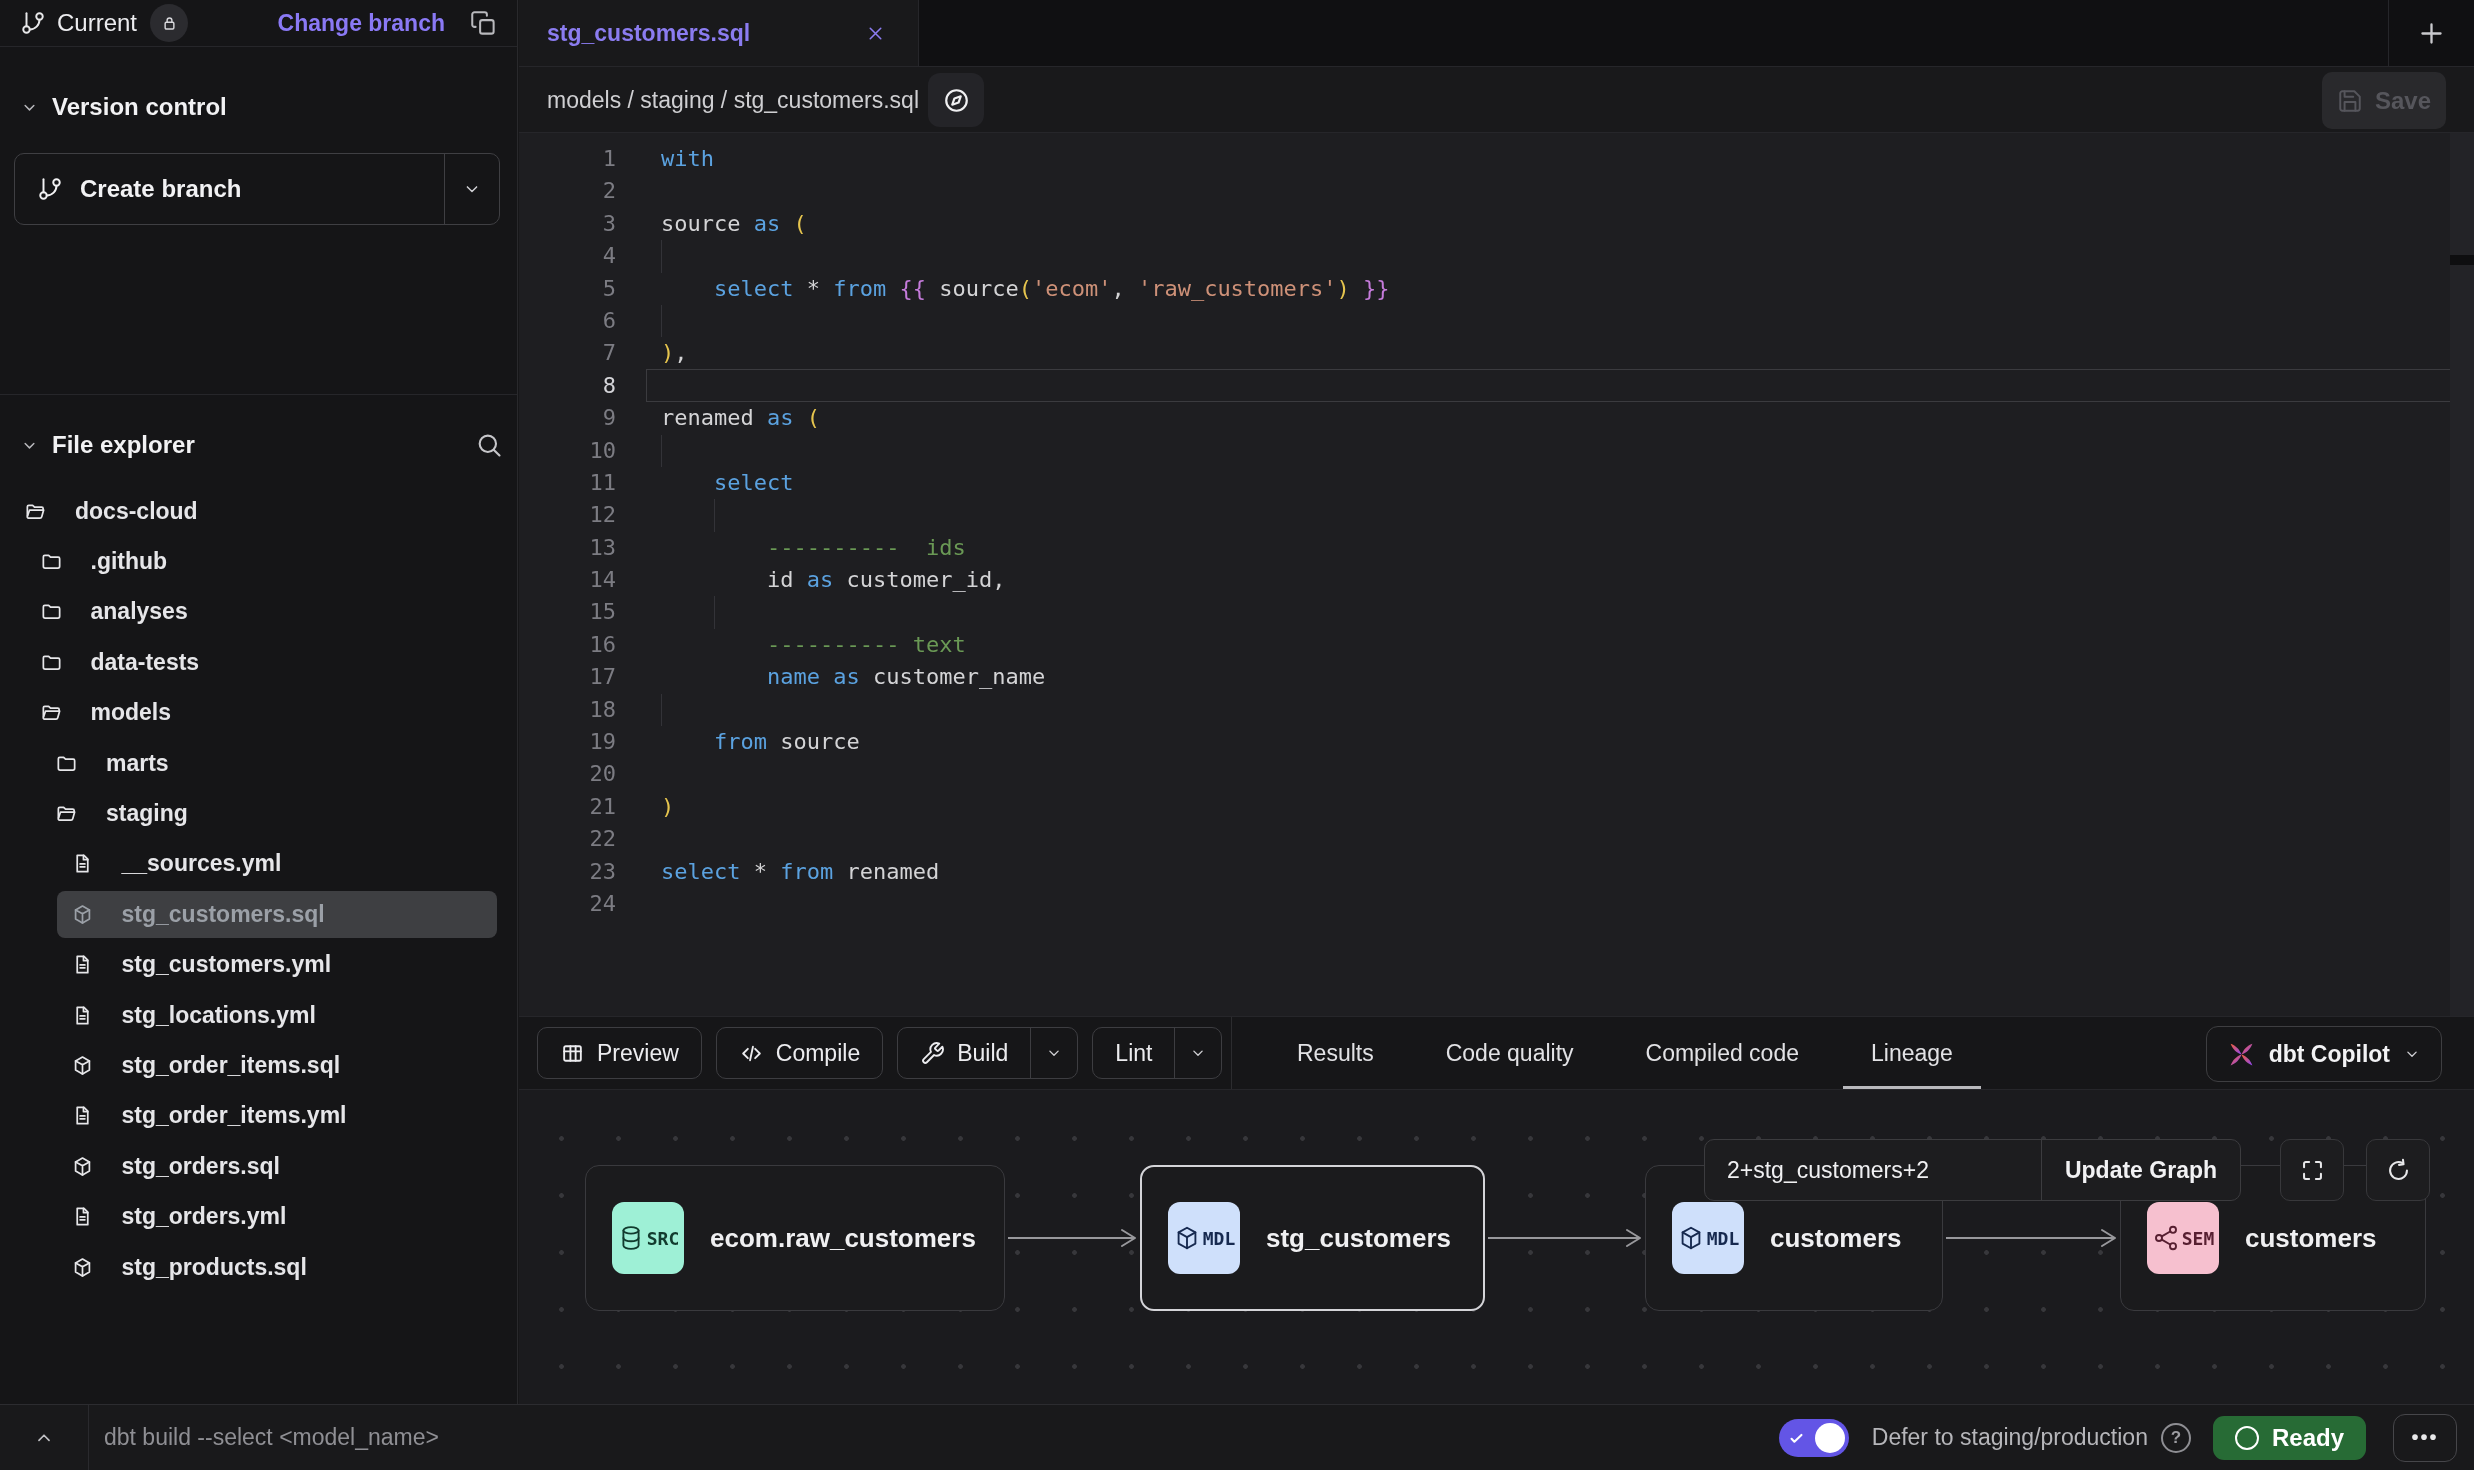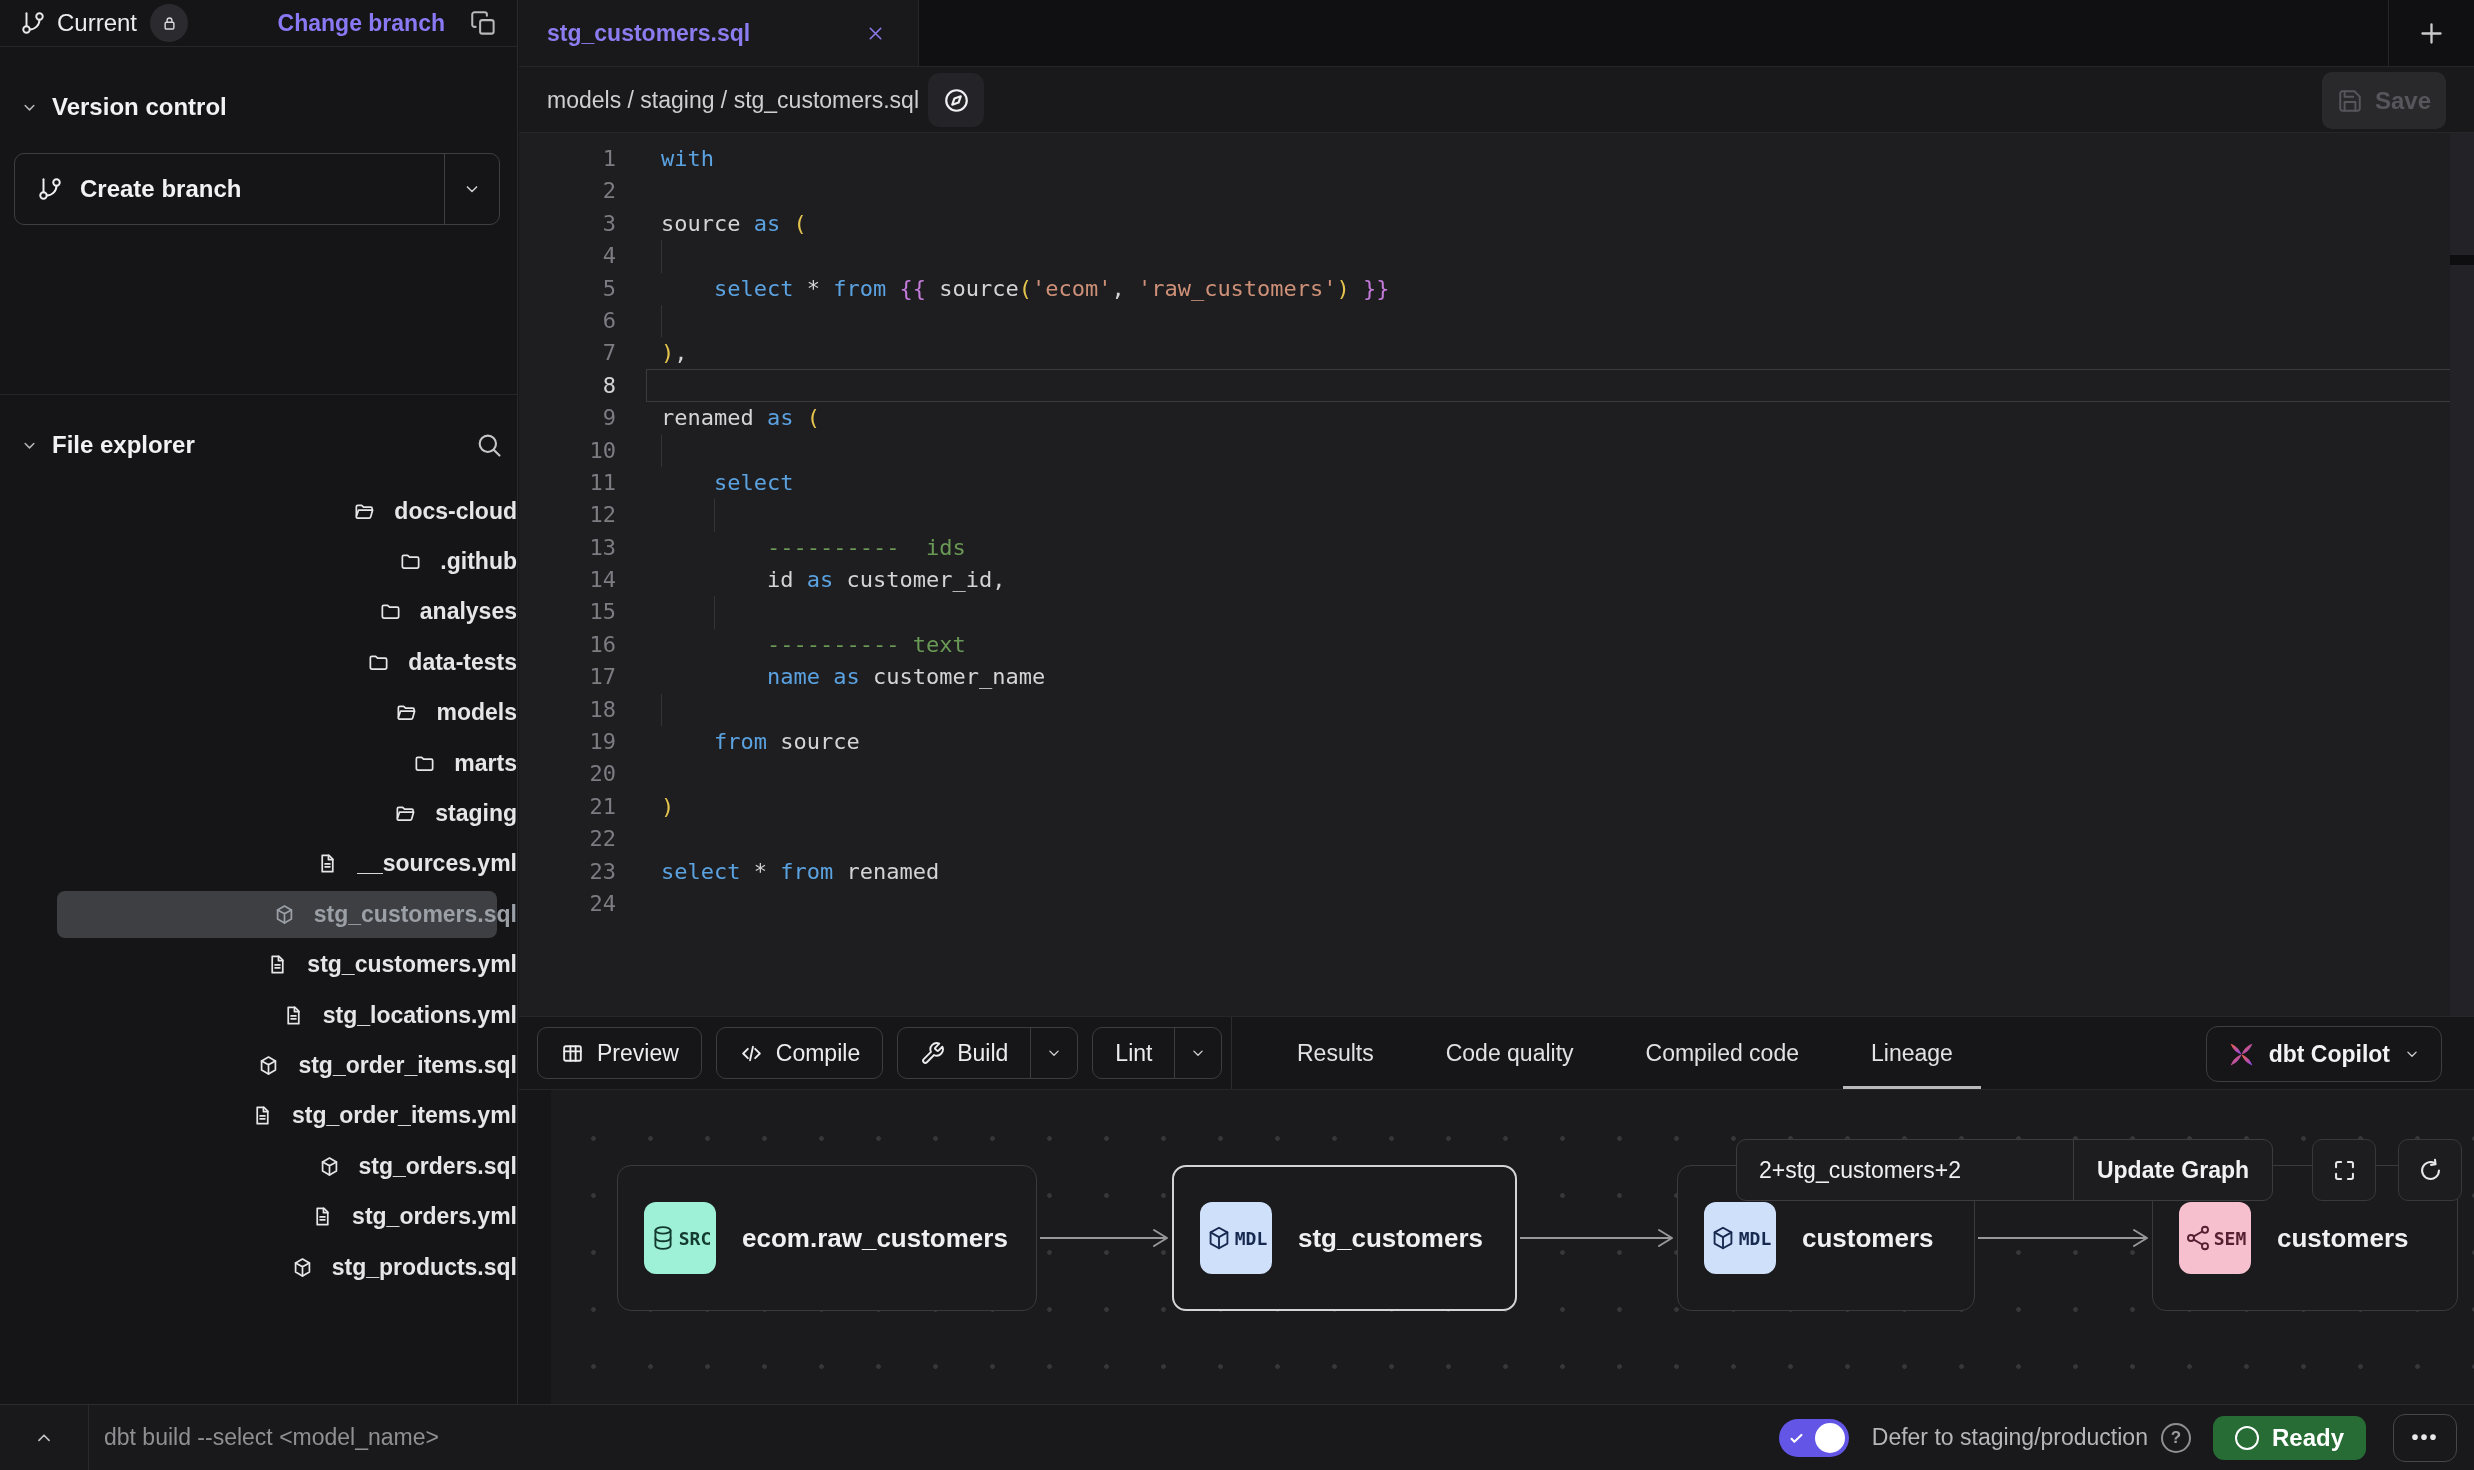--- a/index.html
+++ b/index.html
@@ -28,22 +28,22 @@
                  border-radius:10px;box-sizing:border-box;display:flex;align-items:center;cursor:pointer;}
   .create-branch .cb-main{flex:1;display:flex;align-items:center;padding-left:22px;gap:17px;
                           font-size:24px;font-weight:600;color:#f2f2f4;}
   .cb-main .icon{font-size:26px;}
   .create-branch .cb-chev{width:54px;align-self:stretch;border-left:1px solid #3f3f43;display:flex;
                           align-items:center;justify-content:center;font-size:20px;color:#cfcfd3;}
   .side-divider{position:absolute;left:0;right:0;top:394px;height:1px;background:#26262a;}
   .fe-header{top:422px;height:46px;}
   .fe-header .search-ic{position:absolute;right:14px;font-size:28px;color:#c6c6ca;}
   .file-tree{position:absolute;left:0;right:0;top:486px;bottom:0;overflow:hidden;}
-  .tree-row{position:relative;height:50.4px;display:flex;align-items:center;gap:18px;
-            box-sizing:border-box;cursor:pointer;justify-content:flex-end;}
+  .tree-row{position:relative;height:50.4px;display:flex;align-items:center;gap:28px;
+            box-sizing:border-box;cursor:pointer;}
   .tree-row .icon{font-size:23px;color:#e6e6e9;position:relative;z-index:1;}
   .tree-label{font-size:23px;font-weight:600;color:#e6e6e9;position:relative;z-index:1;}
   .tree-hl{position:absolute;left:57px;right:20px;top:2px;bottom:2px;background:#3e3f42;border-radius:8px;}
   .tree-row.selected .tree-label,.tree-row.selected .icon{color:#9ba0a7;}
 
   
   .main{position:absolute;left:519px;top:0;width:1955px;height:1404px;}
   .tabbar{position:absolute;left:0;top:0;right:0;height:67px;background:#101012;
           border-bottom:1px solid #26262a;box-sizing:border-box;}
   .tab{position:absolute;left:0;top:0;width:400px;height:66px;background:#19191b;
@@ -102,21 +102,21 @@
         box-sizing:border-box;cursor:pointer;border-bottom:3px solid transparent;padding-top:3px;}
   .rtab.active{border-bottom-color:#b9b9bd;}
   .copilot-btn{position:absolute;right:32px;top:9px;height:56px;padding:0 20px;display:flex;
                align-items:center;gap:13px;border:1px solid #3e3e41;border-radius:12px;background:transparent;
                color:#f2f2f4;font-size:23px;font-weight:700;font-family:inherit;cursor:pointer;}
   .copilot-btn .chev{font-size:18px;color:#cfcfd3;font-weight:400;}
 
   
   .lineage{position:absolute;left:0;top:1090px;right:0;height:314px;background:#1b1b1e;overflow:hidden;
            background-image:radial-gradient(circle,#37373b 2px,transparent 2.6px);
-           background-size:57px 57px;background-position:14px 20px;margin-left:32px;}
+           background-size:57px 57px;background-position:14px 20px;}
   .lg-edges{position:absolute;inset:0;z-index:1;}
   .lg-node{position:absolute;top:75px;height:146px;background:#1b1b1d;border:1px solid #3a3a3e;
            border-radius:14px;box-sizing:border-box;display:flex;align-items:center;z-index:2;cursor:pointer;}
   .lg-node.selected{border:2px solid #d4d4d8;}
   .lg-badge{width:72px;height:72px;border-radius:12px;margin-left:26px;display:flex;
             align-items:center;justify-content:center;gap:2px;flex:none;}
   .lg-badge .icon{font-size:28px;}
   .lg-badge .icon svg{stroke-width:1.6;}
   .lg-badge-label{font-size:18px;font-weight:700;font-family:"DejaVu Sans Mono",monospace;}
   .lg-name{margin-left:26px;font-size:26px;font-weight:600;color:#f0f0f2;white-space:nowrap;}

